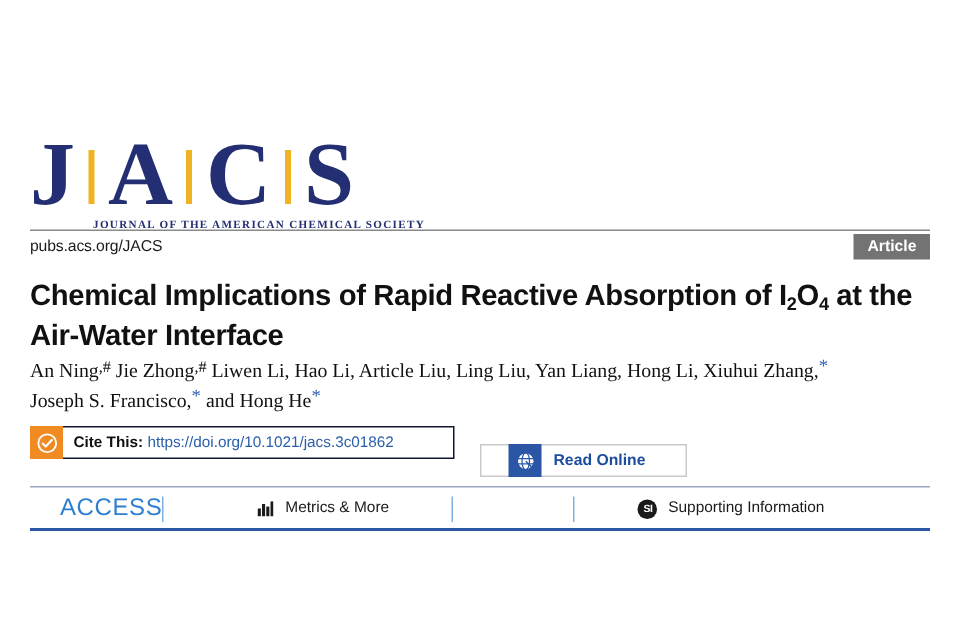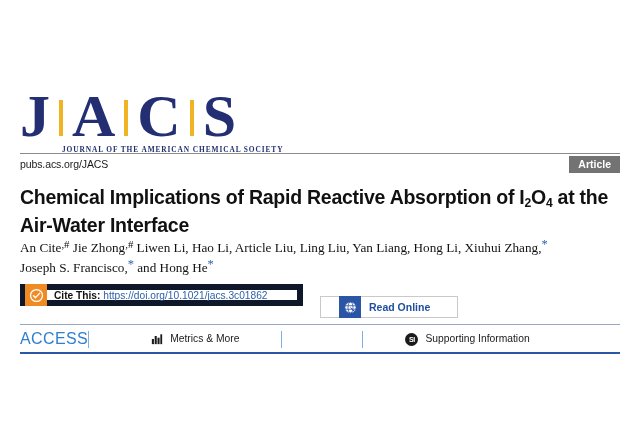--- a/index.html
+++ b/index.html
@@ -144,21 +144,21 @@
     top: 284px;
     width: 600px;
     height: 24px;
   }
   .cite-box {
     position: absolute;
     left: 0;
     top: 0;
     height: 22px;
     width: 283px;
-    border: 6px solid #0f172a;
+    border: 1px solid #0f172a;
     box-sizing: border-box;
     display: flex;
     align-items: center;
   }
   .cite-icon {
     width: 22px;
     height: 22px;
     background: #f08b24;
     flex: 0 0 auto;
     display: flex;
@@ -235,21 +235,21 @@
     width: 600px;
     height: 26px;
     display: flex;
     align-items: center;
   }
   .access-label {
     font-size: 16px;
     color: #2f7fd0;
     letter-spacing: 0.4px;
     font-weight: 400;
-    margin-left: 0;
+    margin-left: 20px;
   }
   .vbar-tall {
     width: 1px;
     height: 17px;
     background: #7fb0e0;
     flex: 0 0 auto;
   }
   .access-item {
     display: flex;
     align-items: flex-start;
@@ -300,21 +300,21 @@
 
   <div class="pubs-rule"></div>
   <div class="pubs-line">
     <span class="pubs-url">pubs.acs.org/JACS</span>
     <span class="article-tag">Article</span>
   </div>
 
   <div class="title"><span>Chemical Implications of Rapid Reactive Absorption of I</span><sub>2</sub><span>O</span><sub>4</sub><span> at the Air-Water Interface</span></div>
 
   <div class="authors">
-    <span>An Cite</span><span class="hash">,#</span>
+    <span>An Ning</span><span class="hash">,#</span>
     <span>Jie Zhong</span><span class="hash">,#</span>
     <span>Liwen Li</span>,
     <span>Hao Li</span>,
     <span>Article Liu</span>,
     <span>Ling Liu</span>,
     <span>Yan Liang</span>,
     <span>Hong Li</span>,
     <span>Xiuhui Zhang</span>,<span class="star">*</span><br>
     <span>Joseph S. Francisco</span>,<span class="star">*</span>
     and <span>Hong He</span><span class="star">*</span>

